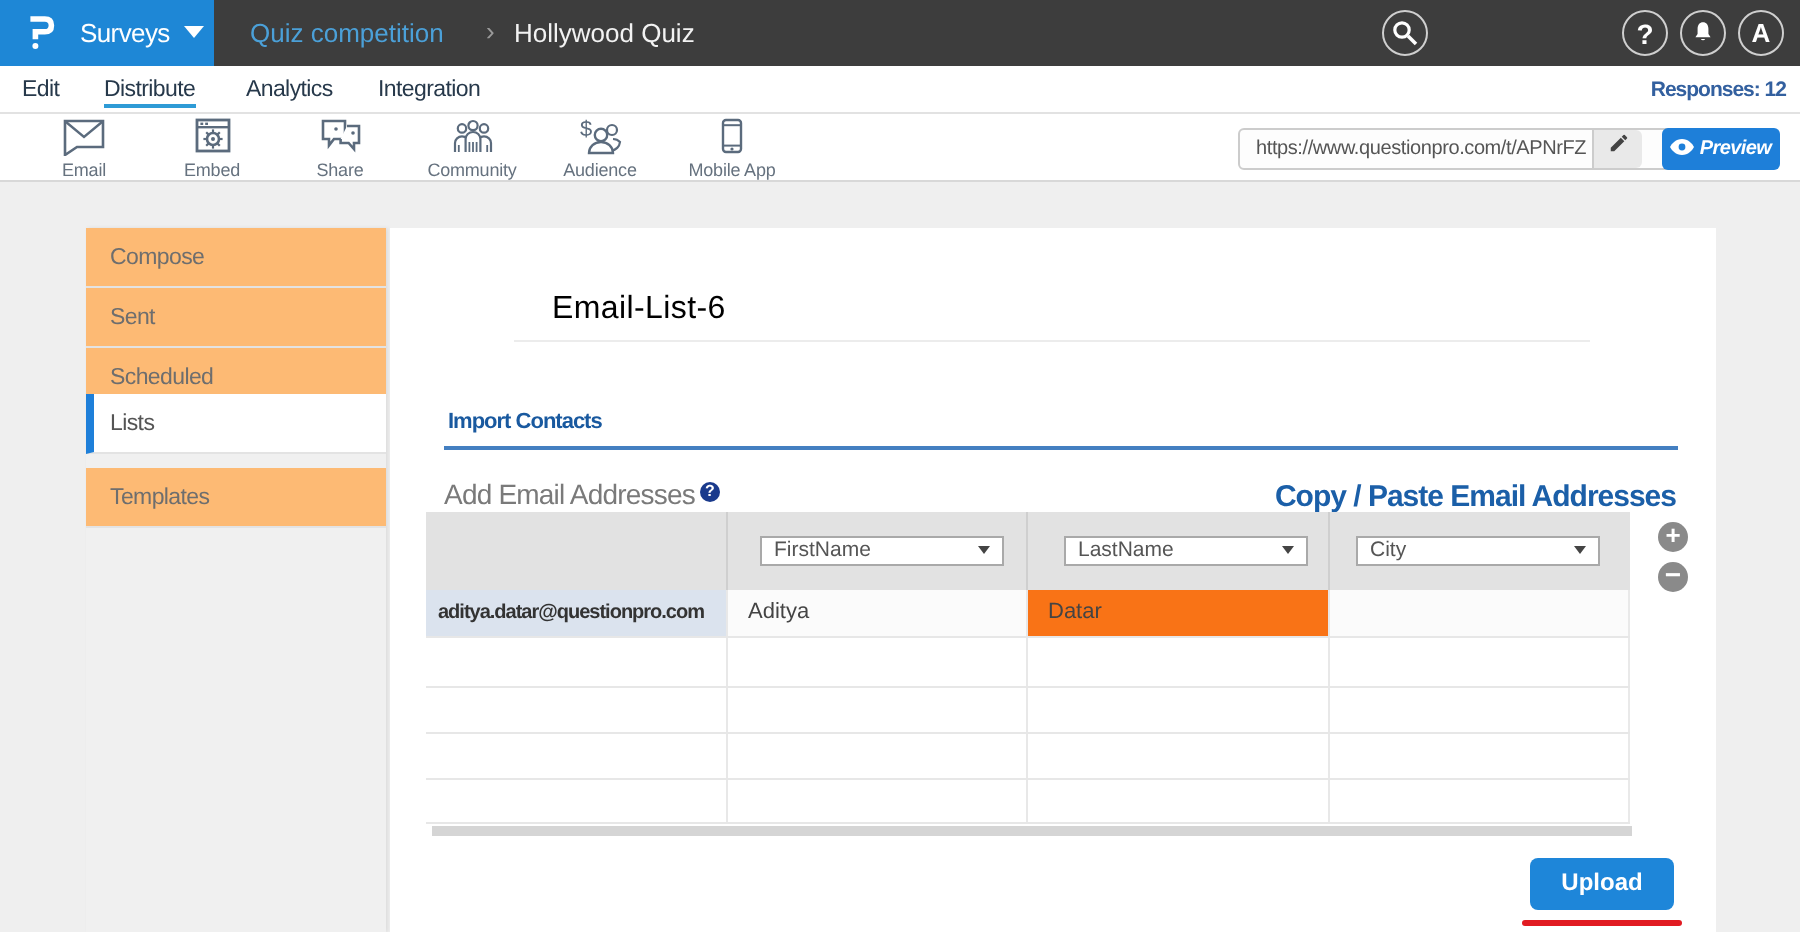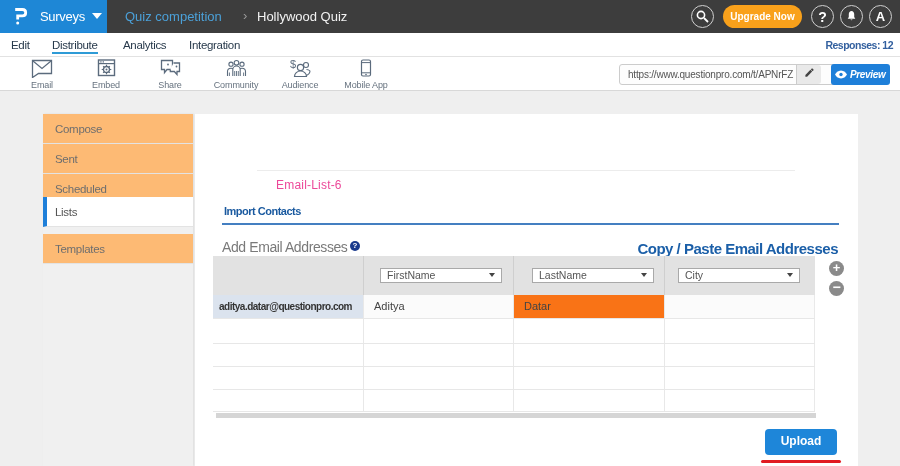--- a/index.html
+++ b/index.html
@@ -31,21 +31,21 @@
 #pencil { position:absolute; left:176px; top:0px; width:25px; height:19px; background:#e9e9e9; border-left:1px solid #ccc; border-radius:0 3px 3px 0; text-align:center; }
 #preview { position:absolute; left:831px; top:7px; width:59px; height:21px; background:#1e7fd9; border-radius:3px; color:#fff; font-size:10px; letter-spacing:-0.3px; font-weight:bold; text-align:center; line-height:21px;font-style:italic; }
 
 
 #sidebar { position:absolute; left:43px; top:114px; width:150px; height:352px; background:#f0f0f0; box-shadow:1px 0 2px rgba(0,0,0,0.08); }
 .sitem { position:absolute; left:0; width:150px; height:30px; background:#fdba74; border-bottom:1px solid #e3e3e3; color:#6e6e6e; font-size:11.5px; letter-spacing:-0.3px; line-height:30px; padding-left:12px; }
 .sitem.active { background:#fff; border-left:4px solid #1e7fd9; padding-left:8px; color:#555; }
 
 
 #panel { position:absolute; left:195px; top:114px; width:663px; height:352px; background:#fff; }
-#title { position:absolute; left:81px; top:32px; color:#ec4899; font-size:12px; letter-spacing:0.2px;margin-top:32px; }
+#title { position:absolute; left:81px; top:32px; color:#000000; font-size:16px; letter-spacing:0.2px; }
 #titlehr { position:absolute; left:62px; top:56px; width:538px; height:1px; background:#ececec; }
 #tab1 { position:absolute; left:29px; top:91px; color:#19599f; font-size:11px; letter-spacing:-0.5px; font-weight:bold; }
 #tab2 { position:absolute; left:113px; top:86px; width:157px; height:23px; background:#11549e; color:#fff; font-size:10.5px; letter-spacing:-0.4px; font-weight:bold; line-height:23px; text-align:center; }
 #tabline { position:absolute; left:27px; top:109px; width:617px; height:2px; background:#447fc1; }
 #addlbl { position:absolute; left:27px; top:125px; color:#7a7a7a; font-size:14px; letter-spacing:-0.4px; }
 #copylbl { position:absolute; right:20px; top:126px; white-space:nowrap; color:#1b5fa8; font-size:15px; letter-spacing:-0.5px; font-weight:bold;margin-left:12px; }
 #helpq { position:absolute; left:155px; top:127px; width:10px; height:10px; background:#1a3a8c; border-radius:50%; color:#fff; font-size:8px; font-weight:bold; text-align:center; line-height:10px; }
 
 
 #grid { position:absolute; left:18px; top:142px; width:602px; }
@@ -75,21 +75,20 @@
   </div>
   <div id="crumb1">Quiz competition</div>
   <div id="crumbsep">›</div>
   <div id="crumb2">Hollywood Quiz</div>
   <div class="circbtn" style="left:691px;">
     <svg width="13" height="13" style="margin-top:4px;" viewBox="0 0 13 13">
         <circle cx="5" cy="5" r="3.6" fill="none" stroke="#fff" stroke-width="1.6"></circle>
         <line x1="8" y1="8" x2="12" y2="12" stroke="#fff" stroke-width="1.8"></line>
       </svg>
   </div>
-  <div id="upgrade">Upgrade Now</div>
   <div class="circbtn" style="left:811px; font-size:14px; font-weight:bold; line-height:22px;">?</div>
   <div class="circbtn" style="left:840px;">
     <svg width="13" height="13" style="margin-top:4px;" viewBox="0 0 24 24">
         <path fill="#fff" d="M12 2 C9 2 7 4.5 7 8 L7 13 L5 16 L19 16 L17 13 L17 8 C17 4.5 15 2 12 2 Z M10 17.5 a2.2 2.2 0 0 0 4 0 Z"></path>
       </svg>
   </div>
   <div class="circbtn" style="left:869px; font-size:13px; font-weight:bold; line-height:22px;">A</div>
 </div>
 
 <div id="navbar">

